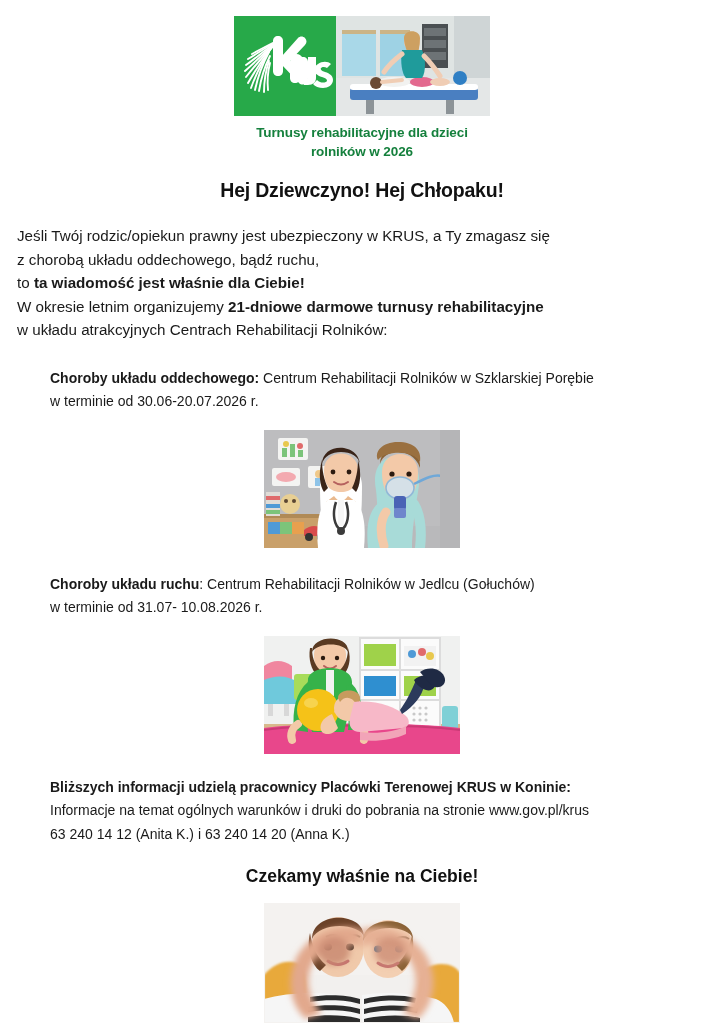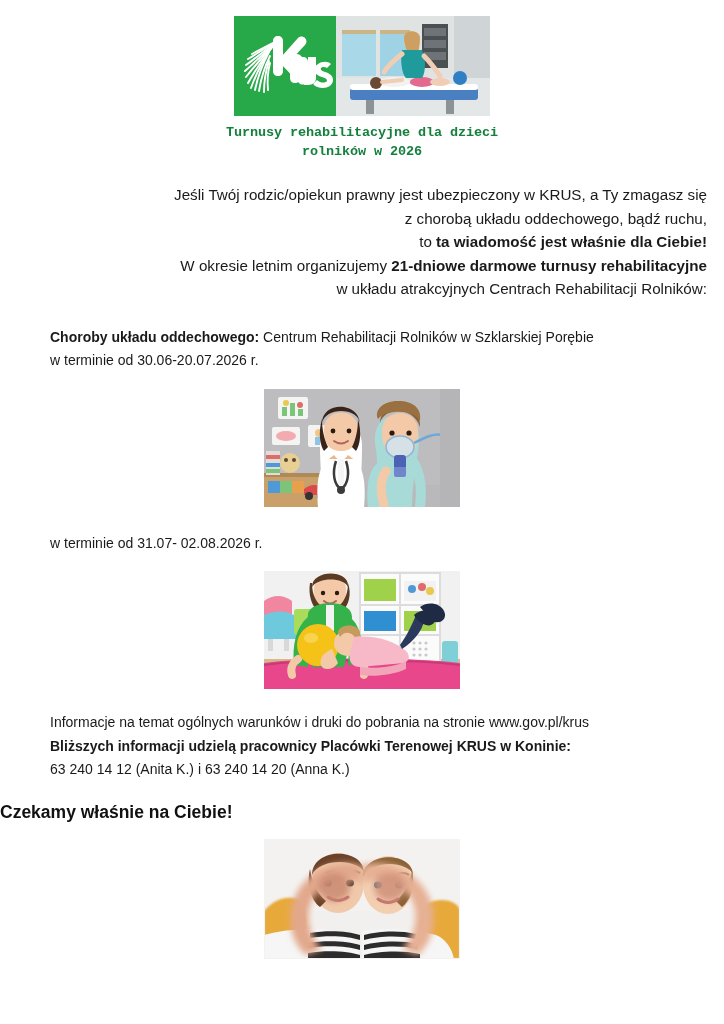--- a/index.html
+++ b/index.html
@@ -54,38 +54,37 @@
   
   .green-caption {
     margin: 7px auto 8px auto;
     width: 520px;
     text-align: center;
     color: #15803d;
     font-weight: bold;
     font-size: 13.5px;
     line-height: 19px;
     letter-spacing: -0.1px;
-    font-family: Liberation Mono, monospace;
   }
 
   
   .main-heading {
     margin: 18px auto 0 auto;
     text-align: center;
     font-size: 19.5px;
     font-weight: bold;
     color: #111111;
     letter-spacing: -0.2px;
   }
 
   
   .intro {
     margin: 22px auto 0 auto;
     width: 690px;
-    text-align: right;
+    text-align: left;
     font-size: 15.2px;
     line-height: 23.5px;
     color: #1a1a1a;
   }
   .intro .ln { display: block; }
   .b { font-weight: bold; }
 
   
   .section {
     margin: 0 auto;
@@ -110,21 +109,21 @@
     overflow: hidden;
     background: #e8e8e8;
   }
   .photo-wrap.p1 { margin-top: 16px; }
   .photo-wrap.p2 { margin-top: 16px; }
   .photo-wrap.p3 { width: 196px; height: 120px; margin-top: 16px; }
 
   
   .closing {
     margin: 20px auto 0 auto;
-    text-align: left;
+    text-align: center;
     font-size: 17.5px;
     font-weight: bold;
     color: #111111;
   }
 </style>
 </head>
 <body>
 
 <div class="page">
 
@@ -197,20 +196,21 @@
         </g>
       </svg>
     </div>
   </div>
 
   <div class="green-caption">
     <span>Turnusy rehabilitacyjne dla dzieci</span><br>
     <span>rolników w 2026</span>
   </div>
 
+  <div class="main-heading">Hej Dziewczyno! Hej Chłopaku!</div>
 
   <div class="intro">
     <span class="ln">Jeśli Twój rodzic/opiekun prawny jest ubezpieczony w KRUS, a Ty zmagasz się</span>
     <span class="ln">z chorobą układu oddechowego, bądź ruchu,</span>
     <span class="ln"><span>to </span><span class="b">ta wiadomość jest  właśnie dla Ciebie!</span></span>
     <span class="ln"><span>W okresie letnim organizujemy </span><span class="b">21-dniowe  darmowe turnusy rehabilitacyjne</span></span>
     <span class="ln">w układu atrakcyjnych Centrach Rehabilitacji Rolników:</span>
   </div>
 
   <div class="section sec-resp">
@@ -284,21 +284,22 @@
         <path d="M150 54 C162 48 170 44 178 46" stroke="#6fa8d8" stroke-width="2.5" fill="none"></path>
         <path d="M116 72 C104 80 102 98 104 118 L122 118 C120 98 118 84 120 74 Z" fill="#a8dbd8"></path>
         <path d="M122 82 C116 90 116 104 120 116" stroke="#f3c9a8" stroke-width="9" stroke-linecap="round" fill="none"></path>
         <path d="M150 74 C156 84 158 100 156 118" stroke="#a8dbd8" stroke-width="10" stroke-linecap="round" fill="none"></path>
       </g>
       <rect x="176" y="0" width="20" height="118" fill="#b5b5b7"></rect>
     </svg>
   </div>
 
   <div class="section sec-loco">
-    <span class="ln">w terminie od 31.07- 02.08.2026 r.</span>
+    <span class="ln"><span class="b">Choroby układu ruchu</span><span>: Centrum Rehabilitacji Rolników w Jedlcu (Gołuchów)</span></span>
+    <span class="ln">w terminie od 31.07- 10.08.2026 r.</span>
   </div>
 
   <div class="photo-wrap p2">
     <svg viewBox="0 0 196 118" preserveAspectRatio="none" xmlns="http://www.w3.org/2000/svg" aria-hidden="true">
       <rect width="196" height="118" fill="#eceeed"></rect>
       <rect x="0" y="0" width="196" height="88" fill="#f0f1f0"></rect>
       <rect x="0" y="88" width="196" height="30" fill="#d8b98c"></rect>
       <g stroke="#c4a376" stroke-width="1">
           <path d="M0 96 H196"></path>
           <path d="M0 104 H196"></path>
@@ -373,22 +374,22 @@
         <path d="M96 96 C112 98 132 96 142 90 L142 98 C130 104 110 106 96 104 Z" fill="#f2a4b8"></path>
         <path d="M138 78 C150 70 158 60 160 50 C162 44 156 40 152 44 C148 54 142 66 136 74 Z" fill="#2b3a5c"></path>
         <path d="M150 44 C156 38 166 38 170 44 C174 50 168 56 162 54 C156 52 152 48 150 44 Z" fill="#1f2a44"></path>
         <path d="M156 36 C164 30 176 32 180 40 C184 48 176 54 168 50" fill="#1f2a44"></path>
         <path d="M68 78 C58 82 54 90 58 96 C62 100 70 98 74 92" fill="#f3c9a8"></path>
       </g>
     </svg>
   </div>
 
   <div class="section contact">
+    <span class="ln b">Bliższych informacji udzielą pracownicy Placówki Terenowej KRUS w Koninie:</span>
     <span class="ln">Informacje na temat ogólnych warunków i druki do pobrania na stronie www.gov.pl/krus</span>
-    <span class="ln b">Bliższych informacji udzielą pracownicy Placówki Terenowej KRUS w Koninie:</span>
     <span class="ln">63 240 14 12 (Anita K.) i 63 240 14 20 (Anna K.)</span>
   </div>
 
   <div class="closing">Czekamy właśnie na Ciebie!</div>
 
   <div class="photo-wrap p3">
     <svg viewBox="0 0 196 120" preserveAspectRatio="none" xmlns="http://www.w3.org/2000/svg" aria-hidden="true">
       <defs>
         <filter id="soft1" x="-30%" y="-30%" width="160%" height="160%">
           <feGaussianBlur stdDeviation="3.2"></feGaussianBlur>

